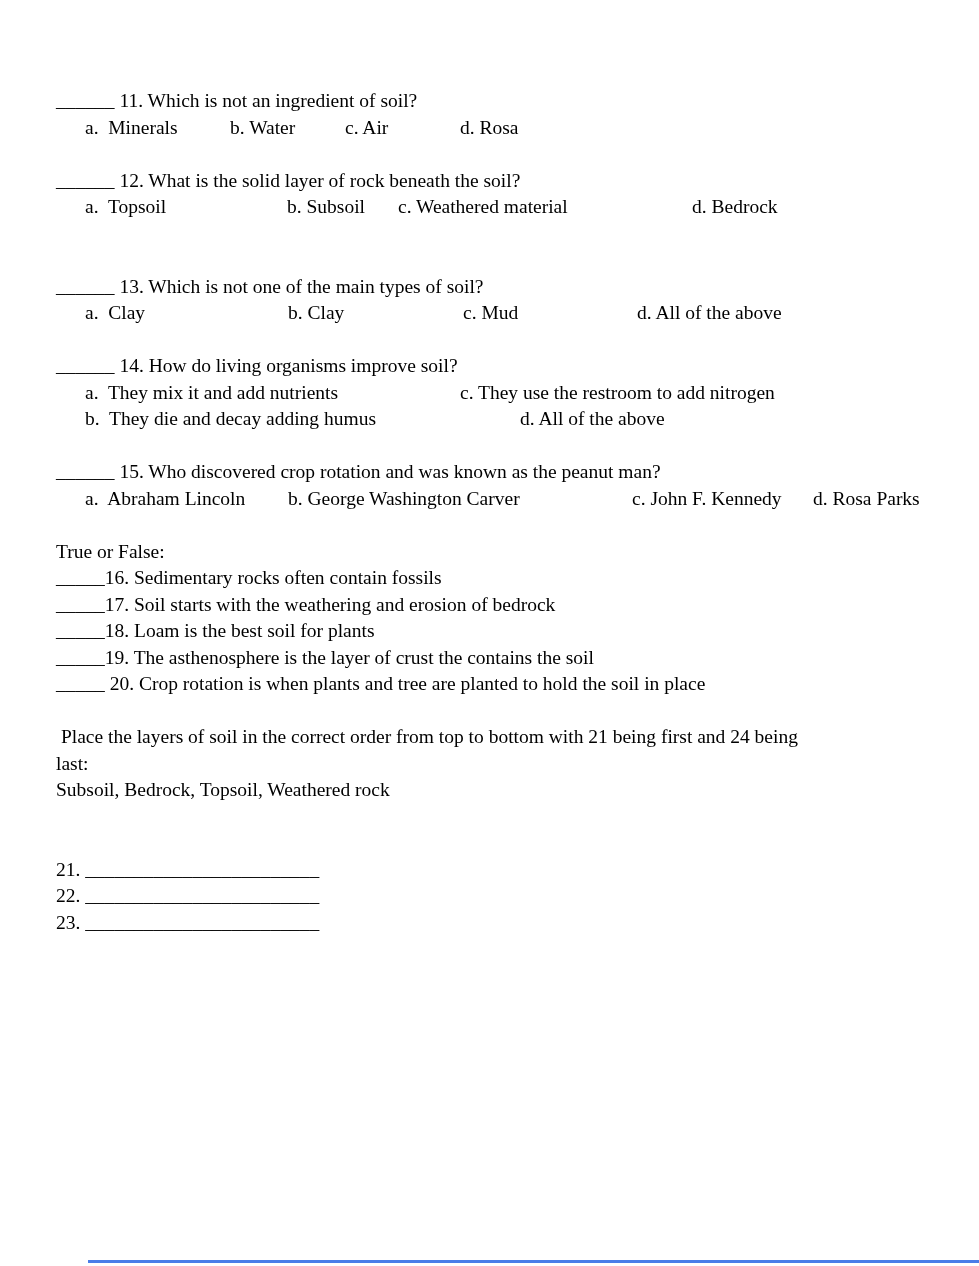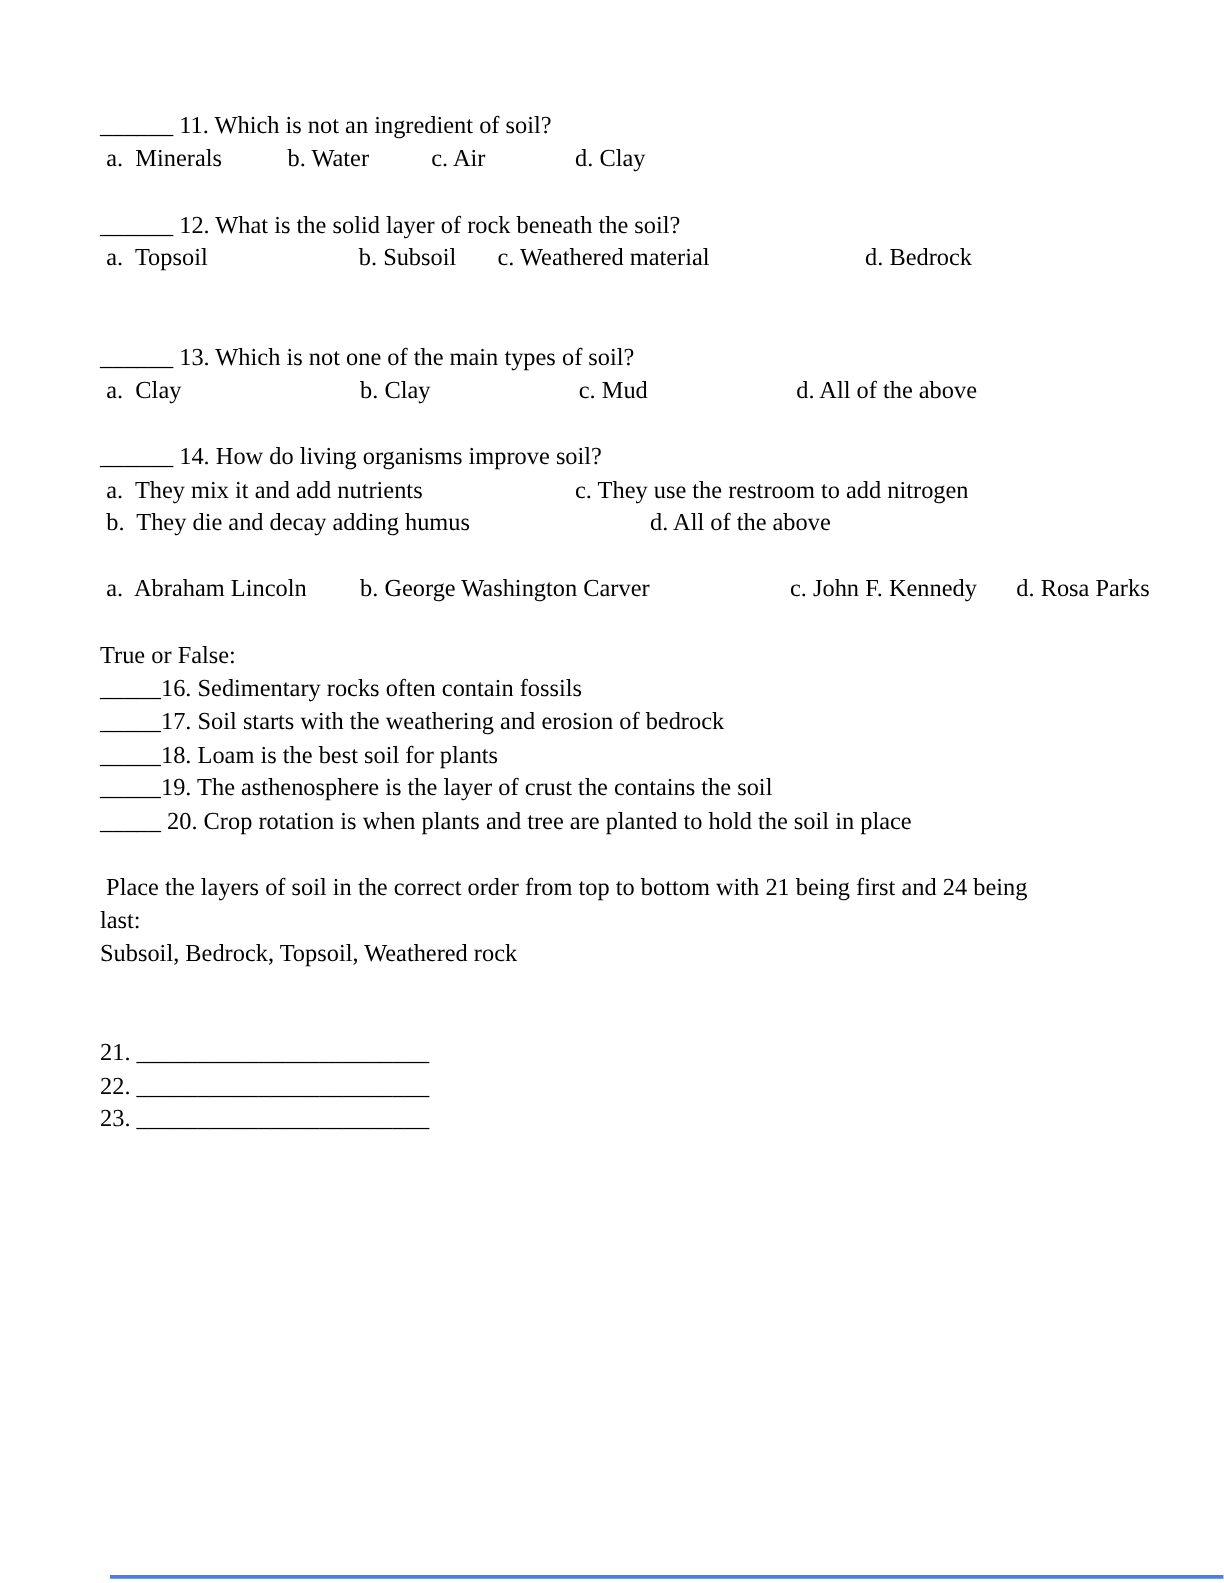--- a/index.html
+++ b/index.html
@@ -12,21 +12,20 @@
     padding: 88px 20px 0 56px;
     font-family: "Liberation Serif", "DejaVu Serif", serif;
     font-size: 19.5px;
     color: #000000;
     overflow: hidden;
   }
   .ln {
     height: 26.5px;
     line-height: 26.5px;
     white-space: normal;
-    margin-left: 24px;
   }
   .ln span { white-space: pre; }
   .sp { height: 26.5px; }
   .optline {
     position: relative;
     height: 26.5px;
     line-height: 26.5px;
   }
   .opt {
     position: absolute;
@@ -45,21 +44,21 @@
 </head>
 <body>
 
 <div class="page">
 
   <div class="ln"><span>______</span> <span>11.</span> <span>Which is not an ingredient of soil?</span></div>
   <div class="optline">
       <span class="opt" style="left:29px">a.  Minerals</span>
       <span class="opt" style="left:174px">b. Water</span>
       <span class="opt" style="left:289px">c. Air</span>
-      <span class="opt" style="left:404px">d. Clay</span>
+      <span class="opt" style="left:404px">d. Rosa</span>
     </div>
   <div class="sp"></div>
 
   <div class="ln"><span>______</span> <span>12.</span> <span>What is the solid layer of rock beneath the soil?</span></div>
   <div class="optline">
       <span class="opt" style="left:29px">a.  Topsoil</span>
       <span class="opt" style="left:231px">b. Subsoil</span>
       <span class="opt" style="left:342px">c. Weathered material</span>
       <span class="opt" style="left:636px">d. Bedrock</span>
     </div>
@@ -79,20 +78,21 @@
   <div class="optline">
       <span class="opt" style="left:404px">c. They use the restroom to add nitrogen</span>
       <span class="opt" style="left:29px">a.  They mix it and add nutrients</span>
     </div>
   <div class="optline">
       <span class="opt" style="left:29px">b.  They die and decay adding humus</span>
       <span class="opt" style="left:464px">d. All of the above</span>
     </div>
   <div class="sp"></div>
 
+  <div class="ln"><span>______</span> <span>15.</span> <span>Who discovered crop rotation and was known as the peanut man?</span></div>
   <div class="optline">
       <span class="opt" style="left:29px">a.  Abraham Lincoln</span>
       <span class="opt" style="left:232px">b. George Washington Carver</span>
       <span class="opt" style="left:576px">c. John F. Kennedy</span>
       <span class="opt" style="left:757px">d. Rosa Parks</span>
     </div>
   <div class="sp"></div>
 
   <div class="ln bold">True or False:</div>
   <div class="ln"><span class="bold">_____</span><span>16. Sedimentary rocks often contain fossils</span></div>

